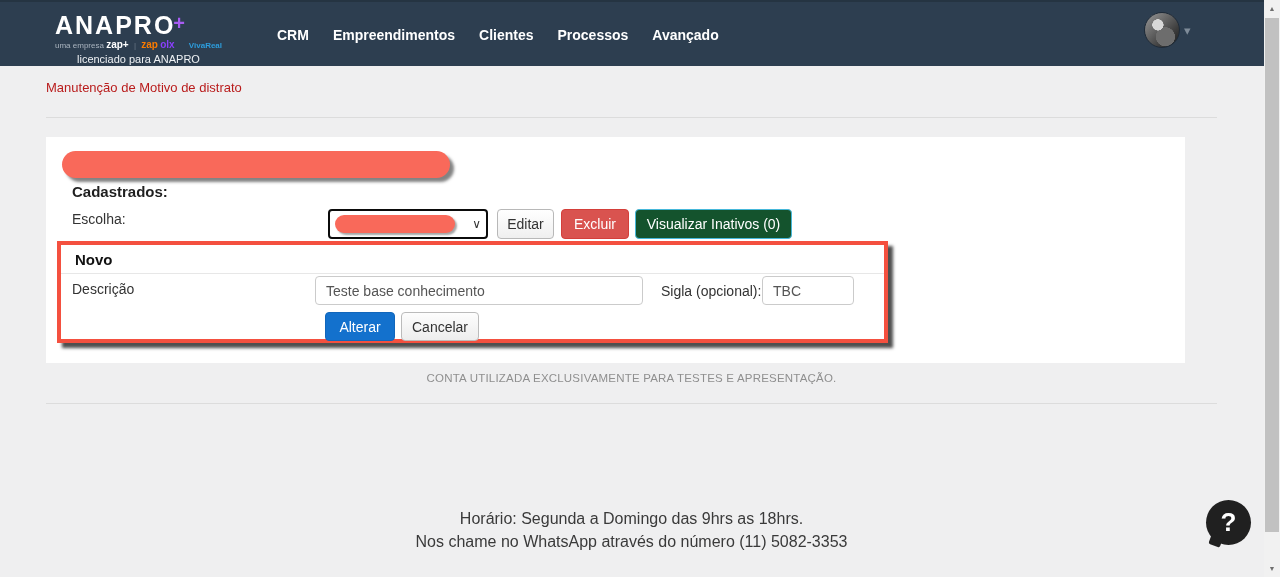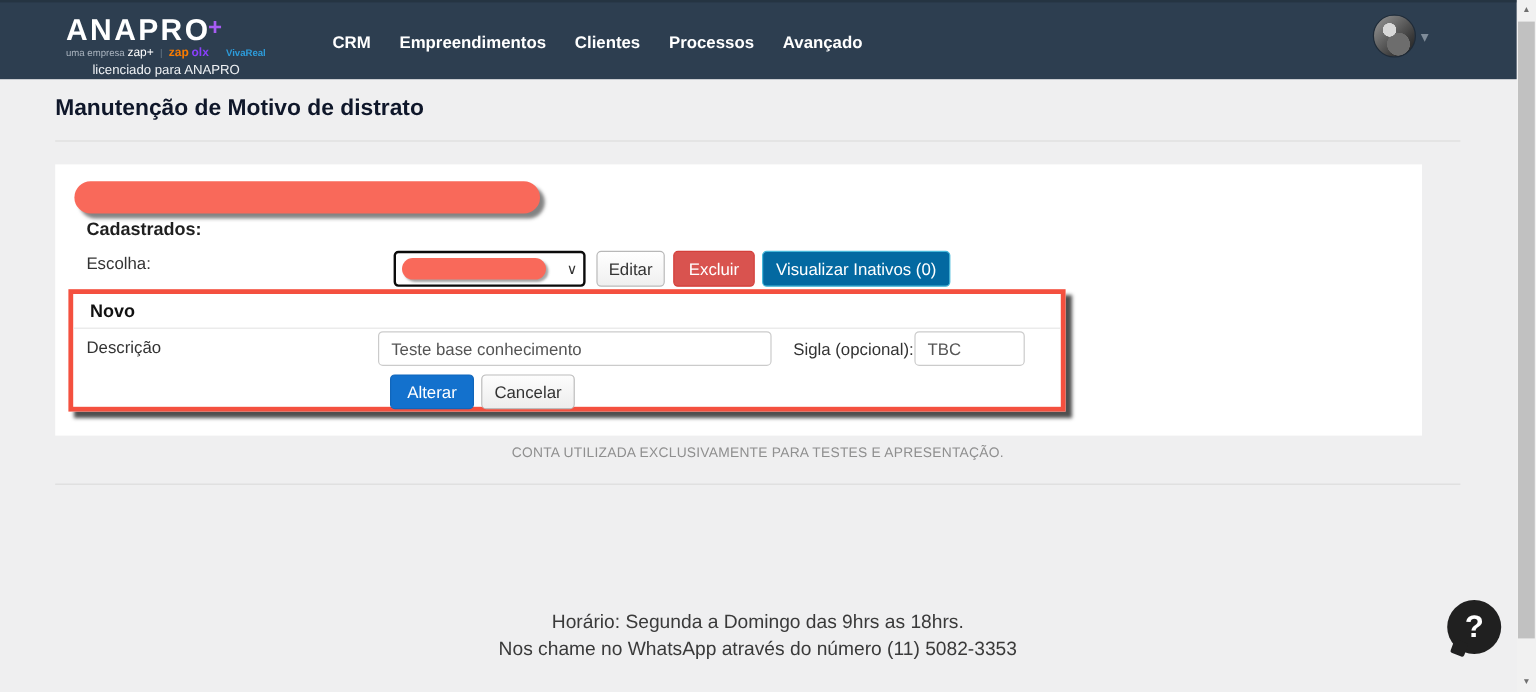--- a/index.html
+++ b/index.html
@@ -6,41 +6,41 @@
   html,body { width:1280px; height:577px; overflow:hidden; }
   body { font-family:"Liberation Sans", sans-serif; background:#efeff0; }
   .viewport { position:relative; width:1280px; height:577px; background:#efeff0; overflow:hidden; }
 
   
   .header { position:absolute; left:0; top:0; width:1264px; height:66px; background:#2d3e50; border-top:2px solid #253442; }
   .brand { position:absolute; left:55px; top:8px; width:180px; }
   .brand-name { color:#fff; font-size:25px; font-weight:bold; letter-spacing:2px; line-height:26px; }
   .brand-plus { color:#a75cf2; font-weight:bold; font-size:20px; vertical-align:4px; margin-left:-2px; }
   .brand-tagline { margin-top:1px; font-size:8px; color:#aab4bf; white-space:nowrap; }
-  .tag-zapplus { color:#fff; font-weight:normal; font-size:10px; }
+  .tag-zapplus { color:#fff; font-weight:bold; font-size:10px; }
   .tag-sep { color:#6c7a88; margin:0 3px; }
   .tag-zap { color:#f97b00; font-weight:bold; font-size:10px; }
   .tag-olx { color:#8a3ffc; font-weight:bold; font-size:10px; }
   .tag-viva { color:#2d9cdb; font-weight:bold; font-size:8px;margin-left:12px; }
   .brand-license { position:absolute; left:77px; top:51px; color:#eef1f4; font-size:11px; white-space:nowrap; }
 
   .nav { position:absolute; left:277px; top:0; height:66px; display:flex; align-items:center; gap:24px; }
   .nav-item { color:#fff; font-size:14px; font-weight:600; cursor:pointer; white-space:nowrap; }
 
   .user { position:absolute; left:1144px; top:10px; display:flex; align-items:center; }
   .avatar { width:36px; height:36px; border-radius:50%;
             background:
               radial-gradient(circle at 38% 35%, #d8d8d8 0 18%, transparent 19%),
               radial-gradient(circle at 60% 70%, #6d6d6d 0 30%, transparent 31%),
               linear-gradient(135deg, #9a9a9a 0%, #3c3c3c 70%, #1d1d1d 100%);
             border:1px solid #1f2b38; }
   .user-caret { color:#7f8c99; font-size:13px; margin-left:4px; }
 
   
-  .page-title { position:absolute; left:46px; top:80px; font-size:19px; color:#0f172a;font-weight:bold; }
+  .page-title { position:absolute; left:46px; top:80px; font-size:13px; color:#b91c1c; }
   .divider { position:absolute; left:46px; width:1171px; height:1px; background:#dcdcdc; }
   .divider-1 { top:117px; }
   .divider-2 { top:403px; }
 
   .card { position:absolute; left:46px; top:137px; width:1139px; height:226px; background:#ffffff; }
 
   .redact-pill-lg { position:absolute; left:16px; top:14px; width:388px; height:27px; border-radius:14px;
                     background:#f9695a; box-shadow:4px 4px 3px rgba(30,30,30,0.55); }
   .cadastrados { position:absolute; left:26px; top:46px; font-size:15px; font-weight:bold; color:#1f1f1f; }
 
@@ -48,21 +48,21 @@
   .select-box { position:absolute; left:282px; top:72px; width:160px; height:30px; background:#fff;
                 border:2px solid #0b0b0b; border-radius:4px; display:flex; align-items:center; cursor:pointer; }
   .redact-pill-sm { margin-left:5px; width:120px; height:18px; border-radius:9px; background:#f9695a;
                     box-shadow:2px 2px 2px rgba(30,30,30,0.4); }
   .select-caret { margin-left:auto; margin-right:5px; color:#333; font-size:12px; }
 
   .btn { position:absolute; top:72px; height:30px; border-radius:4px; font-size:14px; display:flex;
          align-items:center; justify-content:center; cursor:pointer; font-family:"Liberation Sans", sans-serif; }
   .btn-editar { left:451px; width:57px; background:linear-gradient(#ffffff,#efefef); border:1px solid #b8b8b8; color:#333; }
   .btn-excluir { left:515px; width:68px; background:#d9534f; border:1px solid #d43f3a; color:#ffffff; }
-  .btn-visualizar { left:589px; width:157px; background:#0369a1; border:1px solid #46b8da; color:#fff; }
+  .btn-visualizar { left:589px; width:157px; background:#14532d; border:1px solid #46b8da; color:#fff; }
 
   .novo-box { position:absolute; left:11px; top:104px; width:831px; height:102px; background:#fff;
               border:4px solid #f4503f; box-shadow:5px 5px 3px rgba(20,20,20,0.75); }
   .novo-title { position:absolute; left:14px; top:6px; font-size:15px; font-weight:bold; color:#111; }
   .novo-divider { position:absolute; left:0; right:0; top:28px; height:1px; background:#e7e7e7; }
   .descricao-label { position:absolute; left:11px; top:36px; font-size:14px; color:#333; }
   .text-input { position:absolute; height:29px; border:1px solid #cbcbcb; border-radius:4px; padding:0 10px;
                 font-size:14px; color:#555; font-family:"Liberation Sans", sans-serif; background:#fff; }
   .input-descricao { left:254px; top:31px; width:328px; }
   .sigla-label { position:absolute; left:600px; top:38px; font-size:14px; color:#333; }

